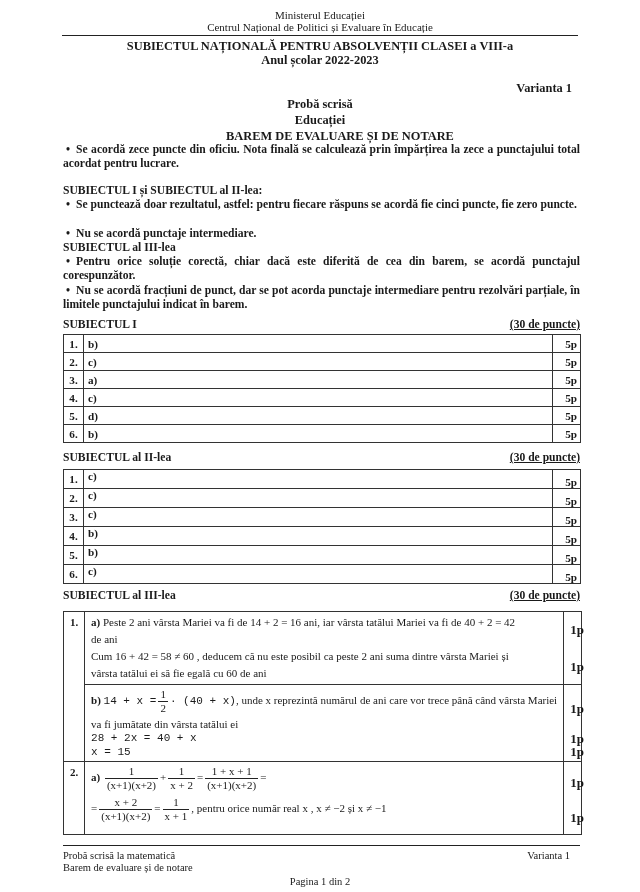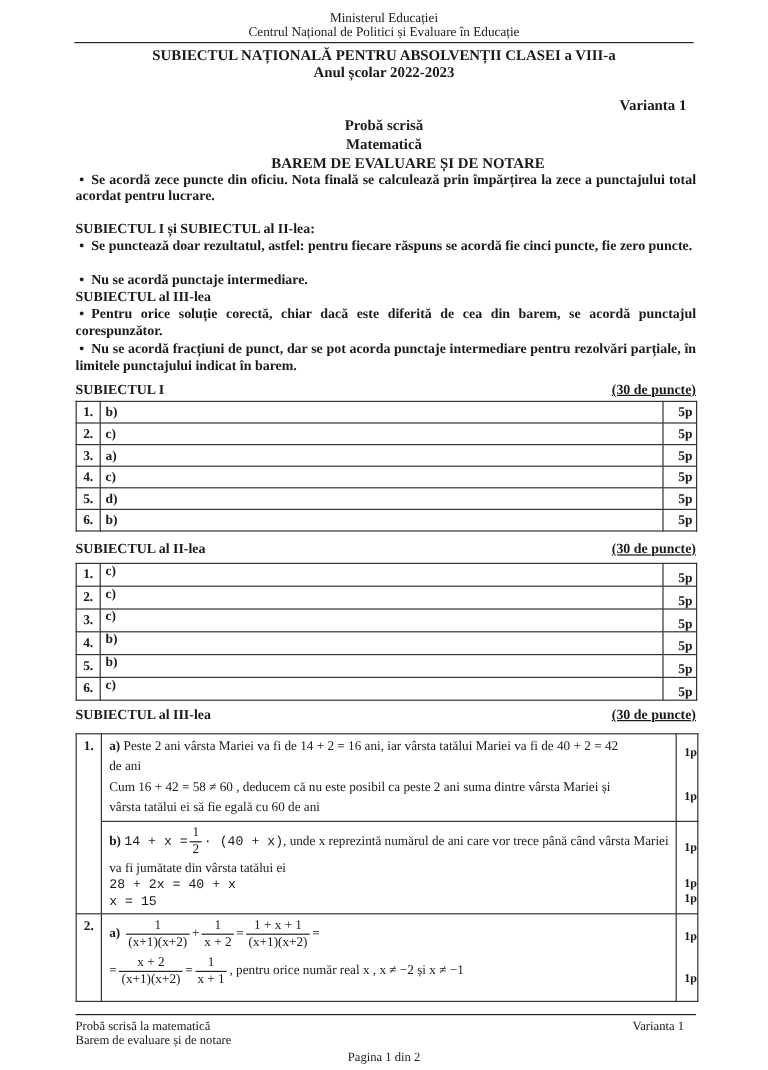--- a/index.html
+++ b/index.html
@@ -21,39 +21,39 @@
   table.grid td { border: 1.5px solid #333; padding: 0 4px; vertical-align: middle; }
   table.grid td.num { width: 15px; text-align: center; font-weight: bold; padding: 0 2px; }
   table.grid td.ans { font-weight: bold; }
   table.grid td.pts { width: 21px; text-align: right; font-weight: bold; padding: 0 3px; }
 
   table.grid3 { position: absolute; border-collapse: collapse; font-size: 11px; }
   table.grid3 td { border: 1.5px solid #333; vertical-align: top; }
   table.grid3 td.num { width: 30px; text-align: center; font-weight: bold; padding-top: 4px; }
   table.grid3 td.body { padding: 2px 6px; line-height: 17px; }
   table.grid3 td.pts { width: 24px; font-weight: bold; padding: 0 3px; position: relative; }
-  .pt { position: absolute; left: 6px; font-weight: bold; font-size: 10px; }
+  .pt { position: absolute; left: 6px; font-weight: bold; font-size: 13px; }
   .line { display: block; white-space: nowrap; }
   .math { font-family: Liberation Mono, monospace; }
   .frac { display: inline-block; vertical-align: middle; text-align: center; margin: 0 2px; line-height: 13px; }
   .frac .n { display: block; padding: 0 2px; border-bottom: 1px solid #222; }
   .frac .d { display: block; padding: 0 2px; }
   .footer { position: absolute; font-size: 10.5px; line-height: 13px; }
 </style>
 </head>
 <body>
 
 <div class="abs center hdr-small" style="top:9px;">Ministerul Educației</div>
 <div class="abs center hdr-small" style="top:21px;">Centrul Național de Politici și Evaluare în Educație</div>
 <div class="hrule" style="left:62px; width:516px; top:35px;"></div>
 <div class="abs center title-main" style="top:39px;">SUBIECTUL NAȚIONALĂ PENTRU ABSOLVENȚII CLASEI a VIII-a</div>
 <div class="abs center title-main" style="top:53px;">Anul școlar 2022-2023</div>
 <div class="abs title-main" style="top:81px; right:68px;">Varianta 1</div>
 <div class="abs center title-main" style="top:97px;">Probă scrisă</div>
-<div class="abs center title-main" style="top:113px;">Matematică</div>
+<div class="abs center title-main" style="top:113px;">Educației</div>
 <div class="abs center title-main" style="top:129px; left:20px;">BAREM DE EVALUARE ȘI DE NOTARE</div>
 
 <div class="para" style="top:143px;">
   <span style="margin:0 6px 0 3px;">•</span><span>Se acordă zece puncte din oficiu. Nota finală se calculează prin împărțirea la zece a punctajului total acordat pentru lucrare.</span>
 </div>
 <div class="para" style="top:184px;">SUBIECTUL I și SUBIECTUL al II-lea:</div>
 <div class="para" style="top:198px;">
   <span style="margin:0 6px 0 3px;">•</span><span>Se punctează doar rezultatul, astfel: pentru fiecare răspuns se acordă fie cinci puncte, fie zero puncte.</span>
 </div>
 <div class="para" style="top:227px;">

